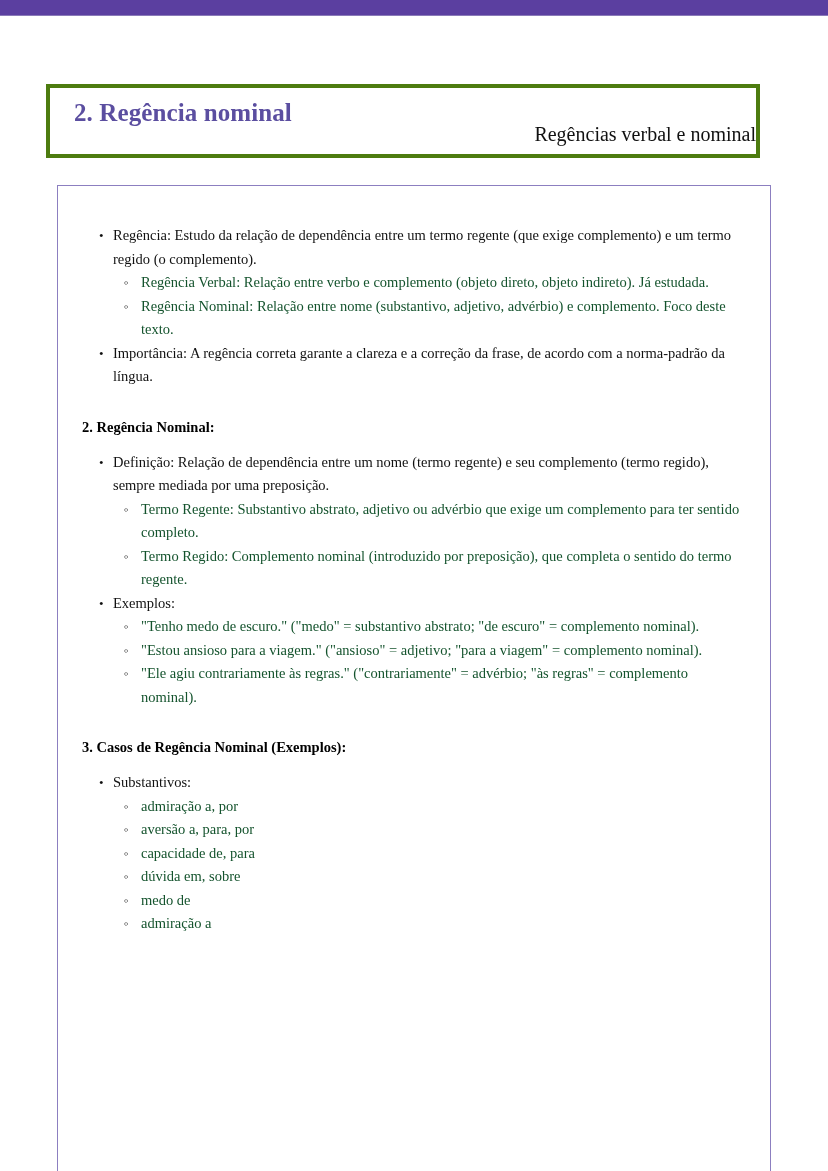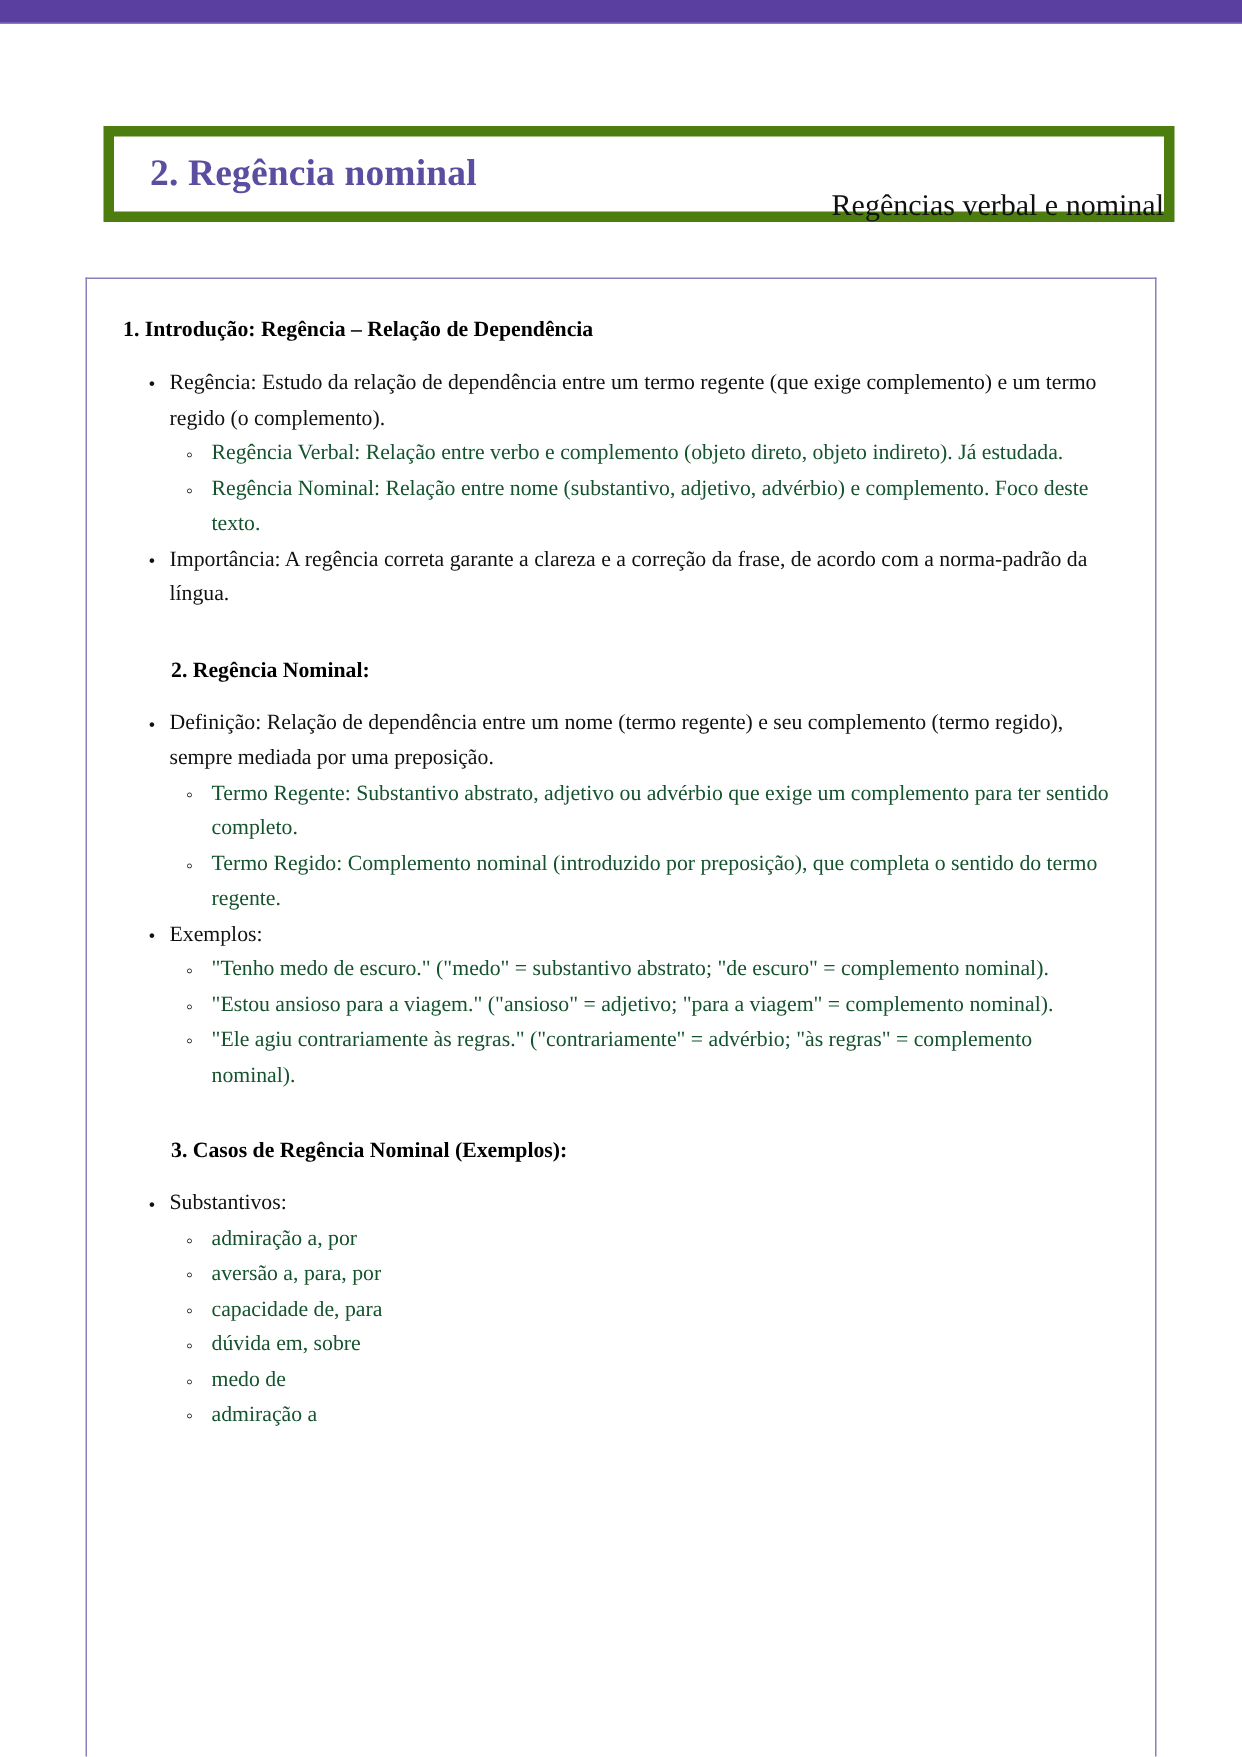--- a/index.html
+++ b/index.html
@@ -24,25 +24,25 @@
     border-bottom: 1px solid #8a7ab8;
   }
 
   .page {
     padding: 0;
   }
 
   
   .header-panel {
     position: absolute;
-    left: 69px;
+    left: 46px;
     top: 84px;
     width: 714px;
-    height: 64px;
-    border: 7px solid #4d7c0f;
+    height: 74px;
+    border: 4px solid #4d7c0f;
     background: #ffffff;
   }
   .header-inner {
     padding: 12px 0 0 24px;
   }
   .doc-title {
     font-size: 25px;
     font-weight: bold;
     color: #5B4EA0;
     line-height: 26px;
@@ -78,21 +78,20 @@
   .section-heading {
     font-size: 14.5px;
     font-weight: bold;
     color: #000000;
     line-height: 20px;
     margin: 0;
     padding: 0;
   }
   .section-heading.spaced {
     margin-top: 28px;
-    margin-left: 32px;
   }
 
   ul.lvl1 {
     list-style: none;
     margin: 14px 0 0 0;
     padding: 0;
   }
   ul.lvl1 > li {
     position: relative;
     padding-left: 31px;
@@ -145,21 +144,20 @@
 
   <div class="header-panel">
     <div class="header-inner">
       <h1 class="doc-title">2. Regência nominal</h1>
       <div class="doc-subtitle">Regências verbal e nominal</div>
     </div>
   </div>
 
   <div class="body-panel">
     <div class="body-inner" id="body-content">
-        <div class="section-heading">1. Introdução: Regência – Relação de Dependência</div>
         <ul class="lvl1">
           <li>
             <span class="txt">Regência: Estudo da relação de dependência entre um termo regente (que exige complemento) e um termo regido (o complemento).</span>
             <ul class="lvl2">
               <li>Regência Verbal: Relação entre verbo e complemento (objeto direto, objeto indireto). Já estudada.</li>
               <li>Regência Nominal: Relação entre nome (substantivo, adjetivo, advérbio) e complemento. Foco deste texto.</li>
             </ul>
           </li>
           <li>
             <span class="txt">Importância: A regência correta garante a clareza e a correção da frase, de acordo com a norma-padrão da língua.</span>

